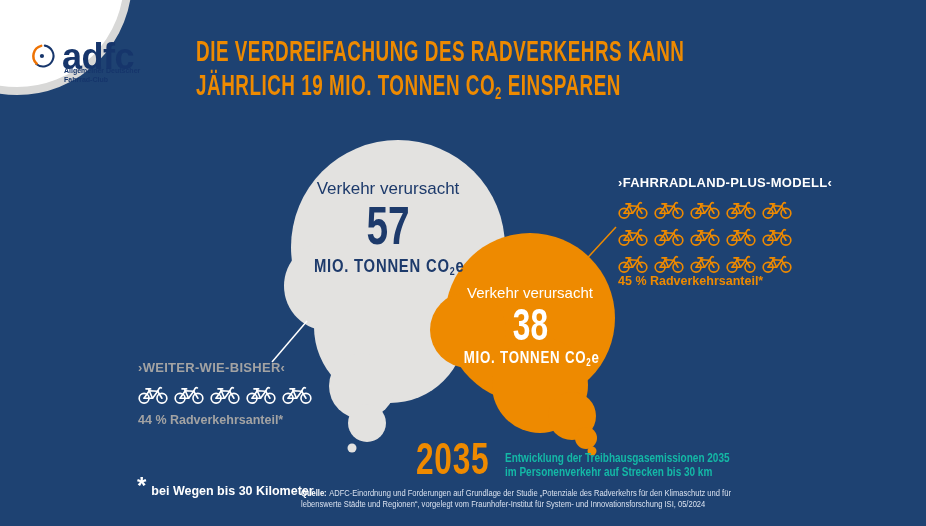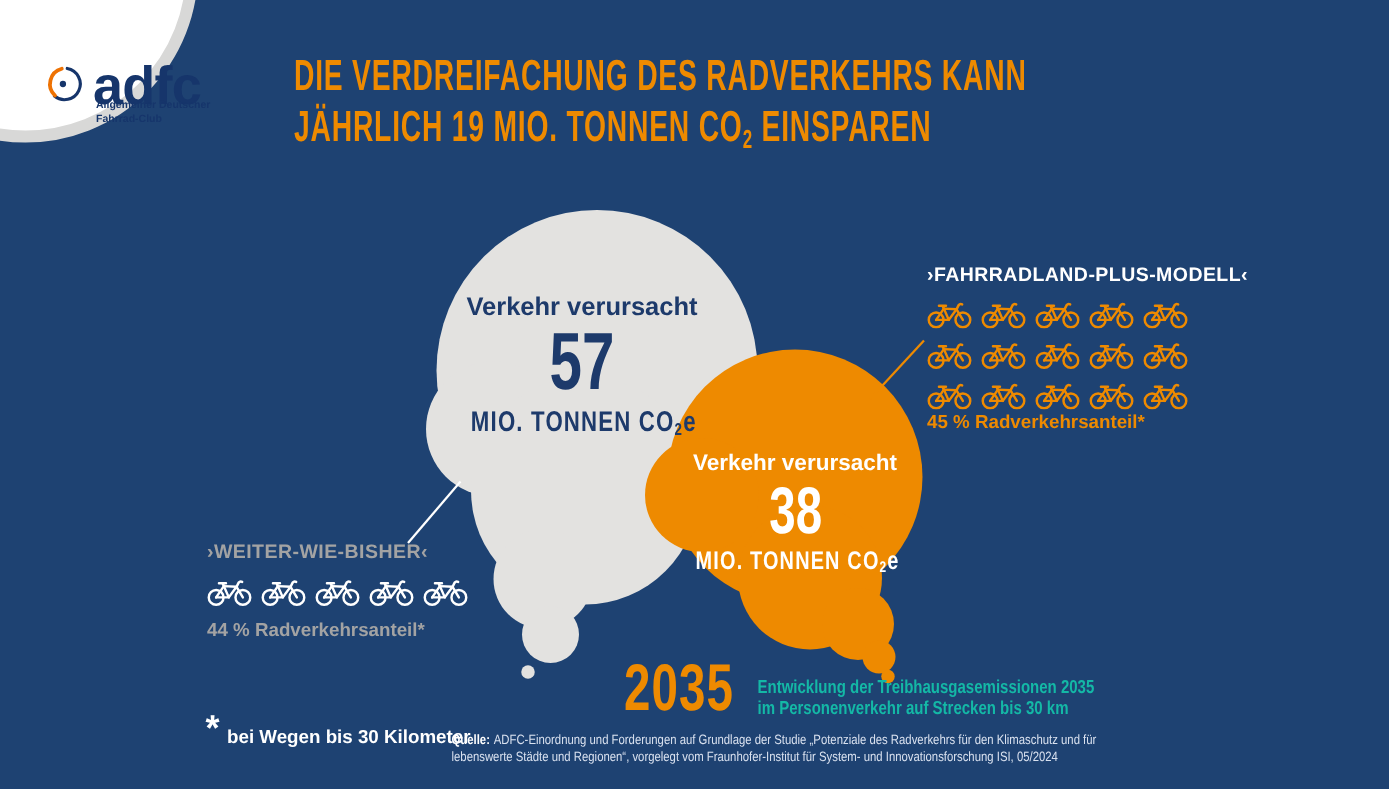--- a/index.html
+++ b/index.html
@@ -33,21 +33,21 @@
   .title-line{
     font-size:29px;font-weight:700;letter-spacing:0.8px;line-height:34px;
     white-space:nowrap;transform:scaleX(0.65);transform-origin:left top;
   }
   .subsc{font-size:0.6em;vertical-align:-0.25em;}
 
   
   .bubble-text{position:absolute;z-index:2;text-align:center;}
   .bubble-gray{left:293px;top:180px;width:190px;color:#1d3a6b;}
   .bubble-orange{left:445px;top:284px;width:170px;color:#ffffff;}
-  .bubble-caption{font-size:17px;font-weight:700;line-height:18px;margin-top:16px;}
+  .bubble-caption{font-size:17px;font-weight:400;line-height:18px;}
   .bubble-orange .bubble-caption{font-size:15px;}
   .bubble-value{
     display:inline-block;font-weight:700;font-size:54px;line-height:48px;
     margin-top:3px;transform:scaleX(0.72);transform-origin:center;
   }
   .bubble-orange .bubble-value{font-size:44px;line-height:40px;}
   .bubble-unit{
     display:block;font-weight:700;font-size:19px;letter-spacing:1px;margin-top:6px;
     transform:scaleX(0.78);transform-origin:center;white-space:nowrap;
   }

